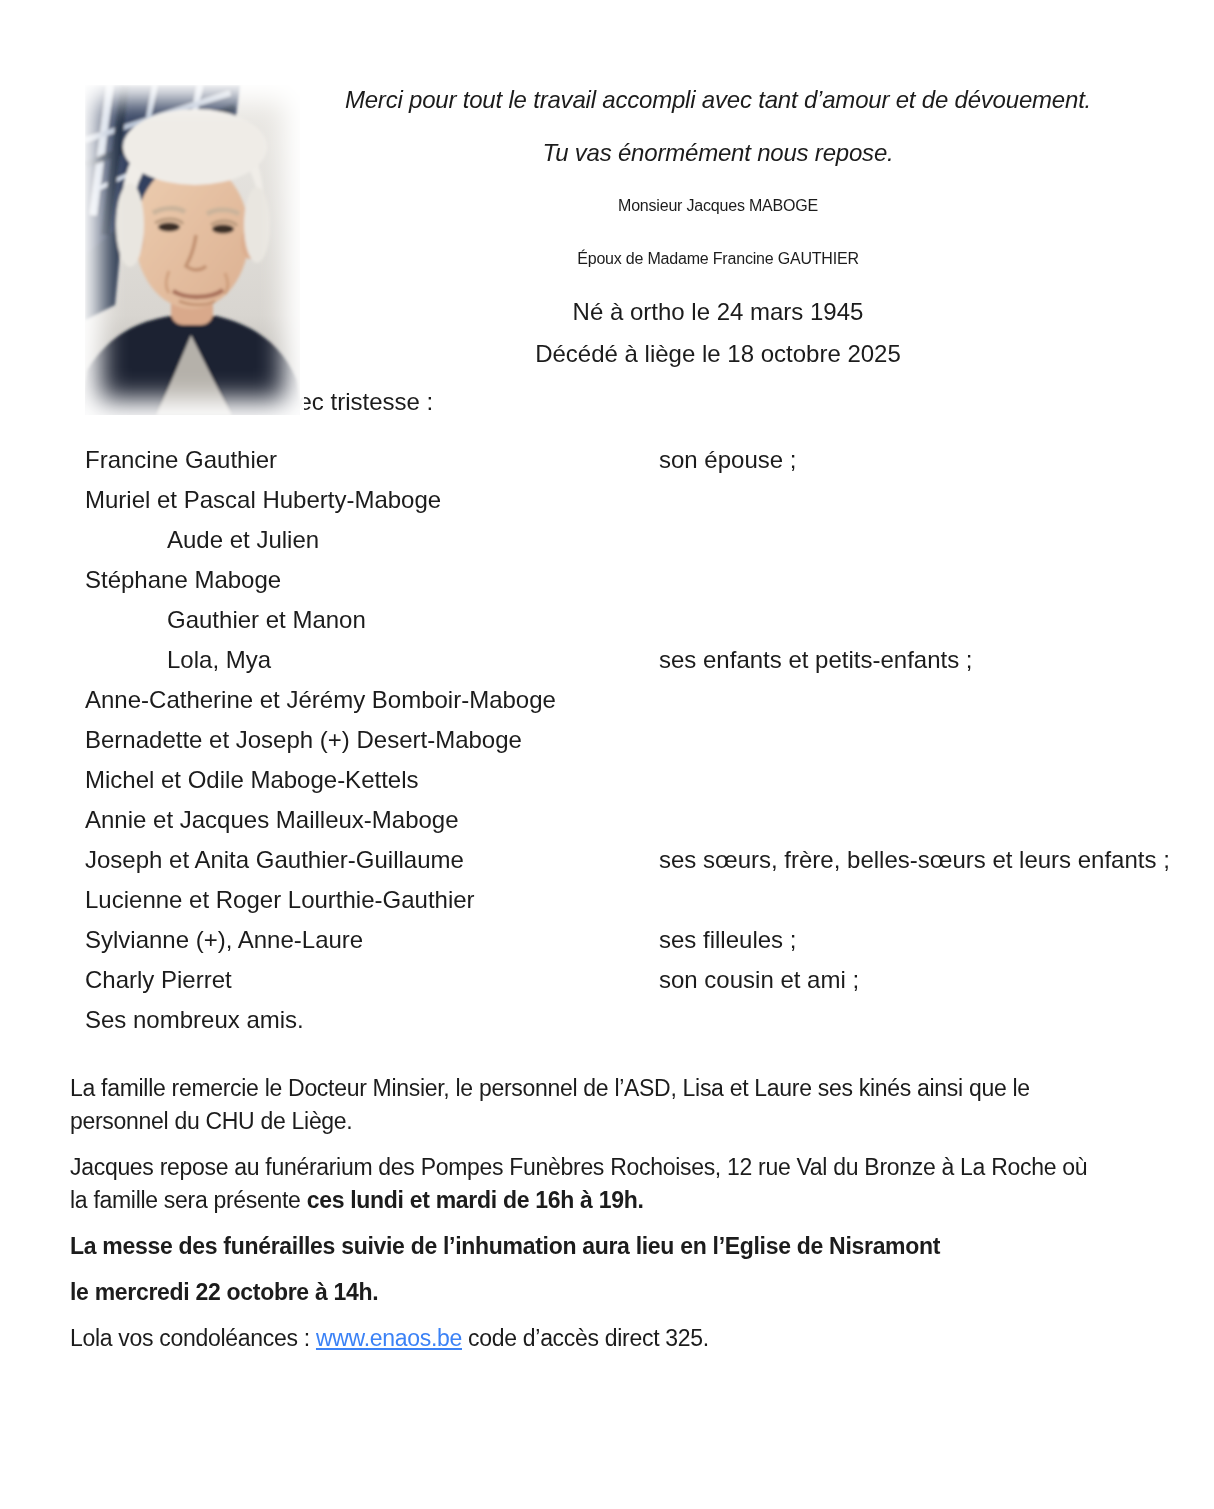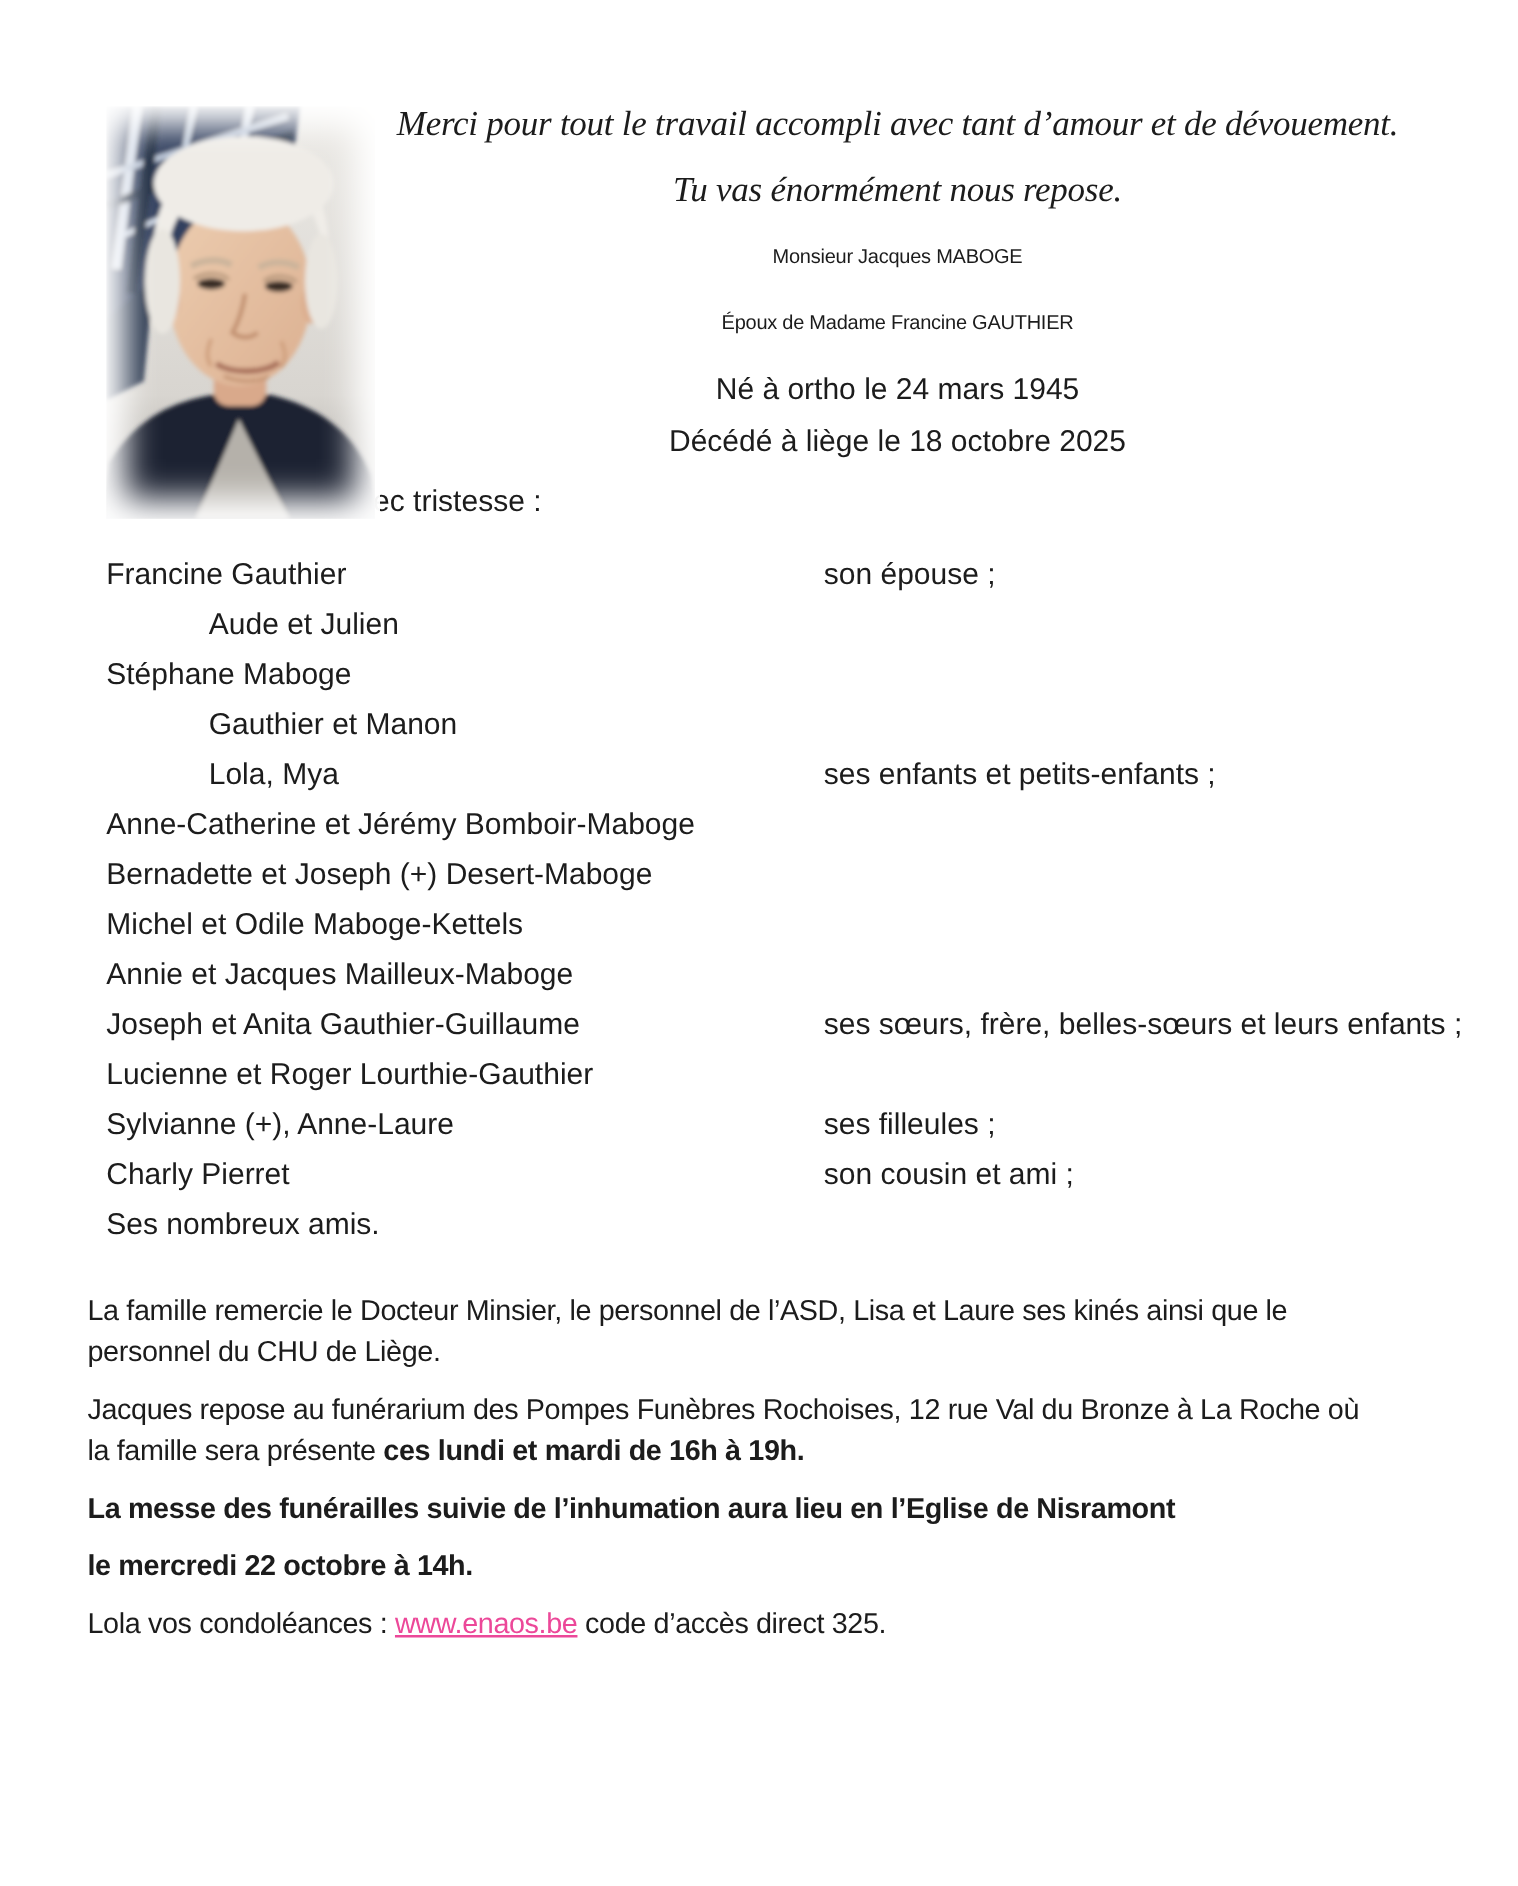--- a/index.html
+++ b/index.html
@@ -22,43 +22,43 @@
     box-shadow:inset 0 0 26px 20px #ffffff;
     pointer-events:none;
   }
   
   .header-text{
     margin-left:300px;width:836px;
     padding-top:84px;
     text-align:center;
   }
   .tribute{
-    font-style:italic;font-size:28px;line-height:32px;
-    letter-spacing:-0.2px;margin:0 0 21px;font-family:Liberation Serif, serif;
+    font-style:italic;font-size:24px;line-height:32px;
+    letter-spacing:-0.2px;margin:0 0 21px;
   }
   .name-line{
     font-weight:400;font-size:16px;line-height:32px;
     letter-spacing:-0.2px;margin:0 0 21px;
   }
   .date-line{font-size:24px;line-height:32px;margin:0 0 10px;}
   
   .list-section{margin:18px 85px 0;}
   .intro{font-size:24px;line-height:27px;margin:0 0 25px;}
   .row{display:flex;font-size:24px;line-height:40px;}
   .row .name{flex:none;width:574px;white-space:nowrap;}
   .row.indent .name{padding-left:82px;width:492px;}
   .row .relation{white-space:nowrap;}
   
   .notices{margin:32px 70px 0;}
   .notice{
     margin:0 0 13px;font-size:23px;line-height:33px;
     letter-spacing:-0.3px;white-space:pre-line;
   }
   .notice .b{font-weight:700;}
-  .notice a.link{color:#ec4899;text-decoration:underline;cursor:pointer;margin-top:15px;}
+  .notice a.link{color:#3b82f6;text-decoration:underline;cursor:pointer;margin-top:15px;}
 </style>
 </head>
 <body>
 
 <div class="page">
 
   <div class="photo">
     <svg viewBox="0 0 215 330" xmlns="http://www.w3.org/2000/svg">
       <defs>
         <filter id="soft" x="-20%" y="-20%" width="140%" height="140%">
@@ -131,20 +131,24 @@
     <p class="date-line">Décédé à liège le 18 octobre 2025</p>
   </div>
 
   <div class="list-section">
     <p class="intro">Vous en font part avec tristesse :</p>
     <div>
         <div class="row">
           <span class="name">Francine Gauthier</span>
           <span class="relation">son épouse ;</span>
         </div>
+        <div class="row">
+          <span class="name">Muriel et Pascal Huberty-Maboge</span>
+          <span class="relation"></span>
+        </div>
         <div class="row indent">
           <span class="name">Aude et Julien</span>
           <span class="relation"></span>
         </div>
         <div class="row">
           <span class="name">Stéphane Maboge</span>
           <span class="relation"></span>
         </div>
         <div class="row indent">
           <span class="name">Gauthier et Manon</span>

